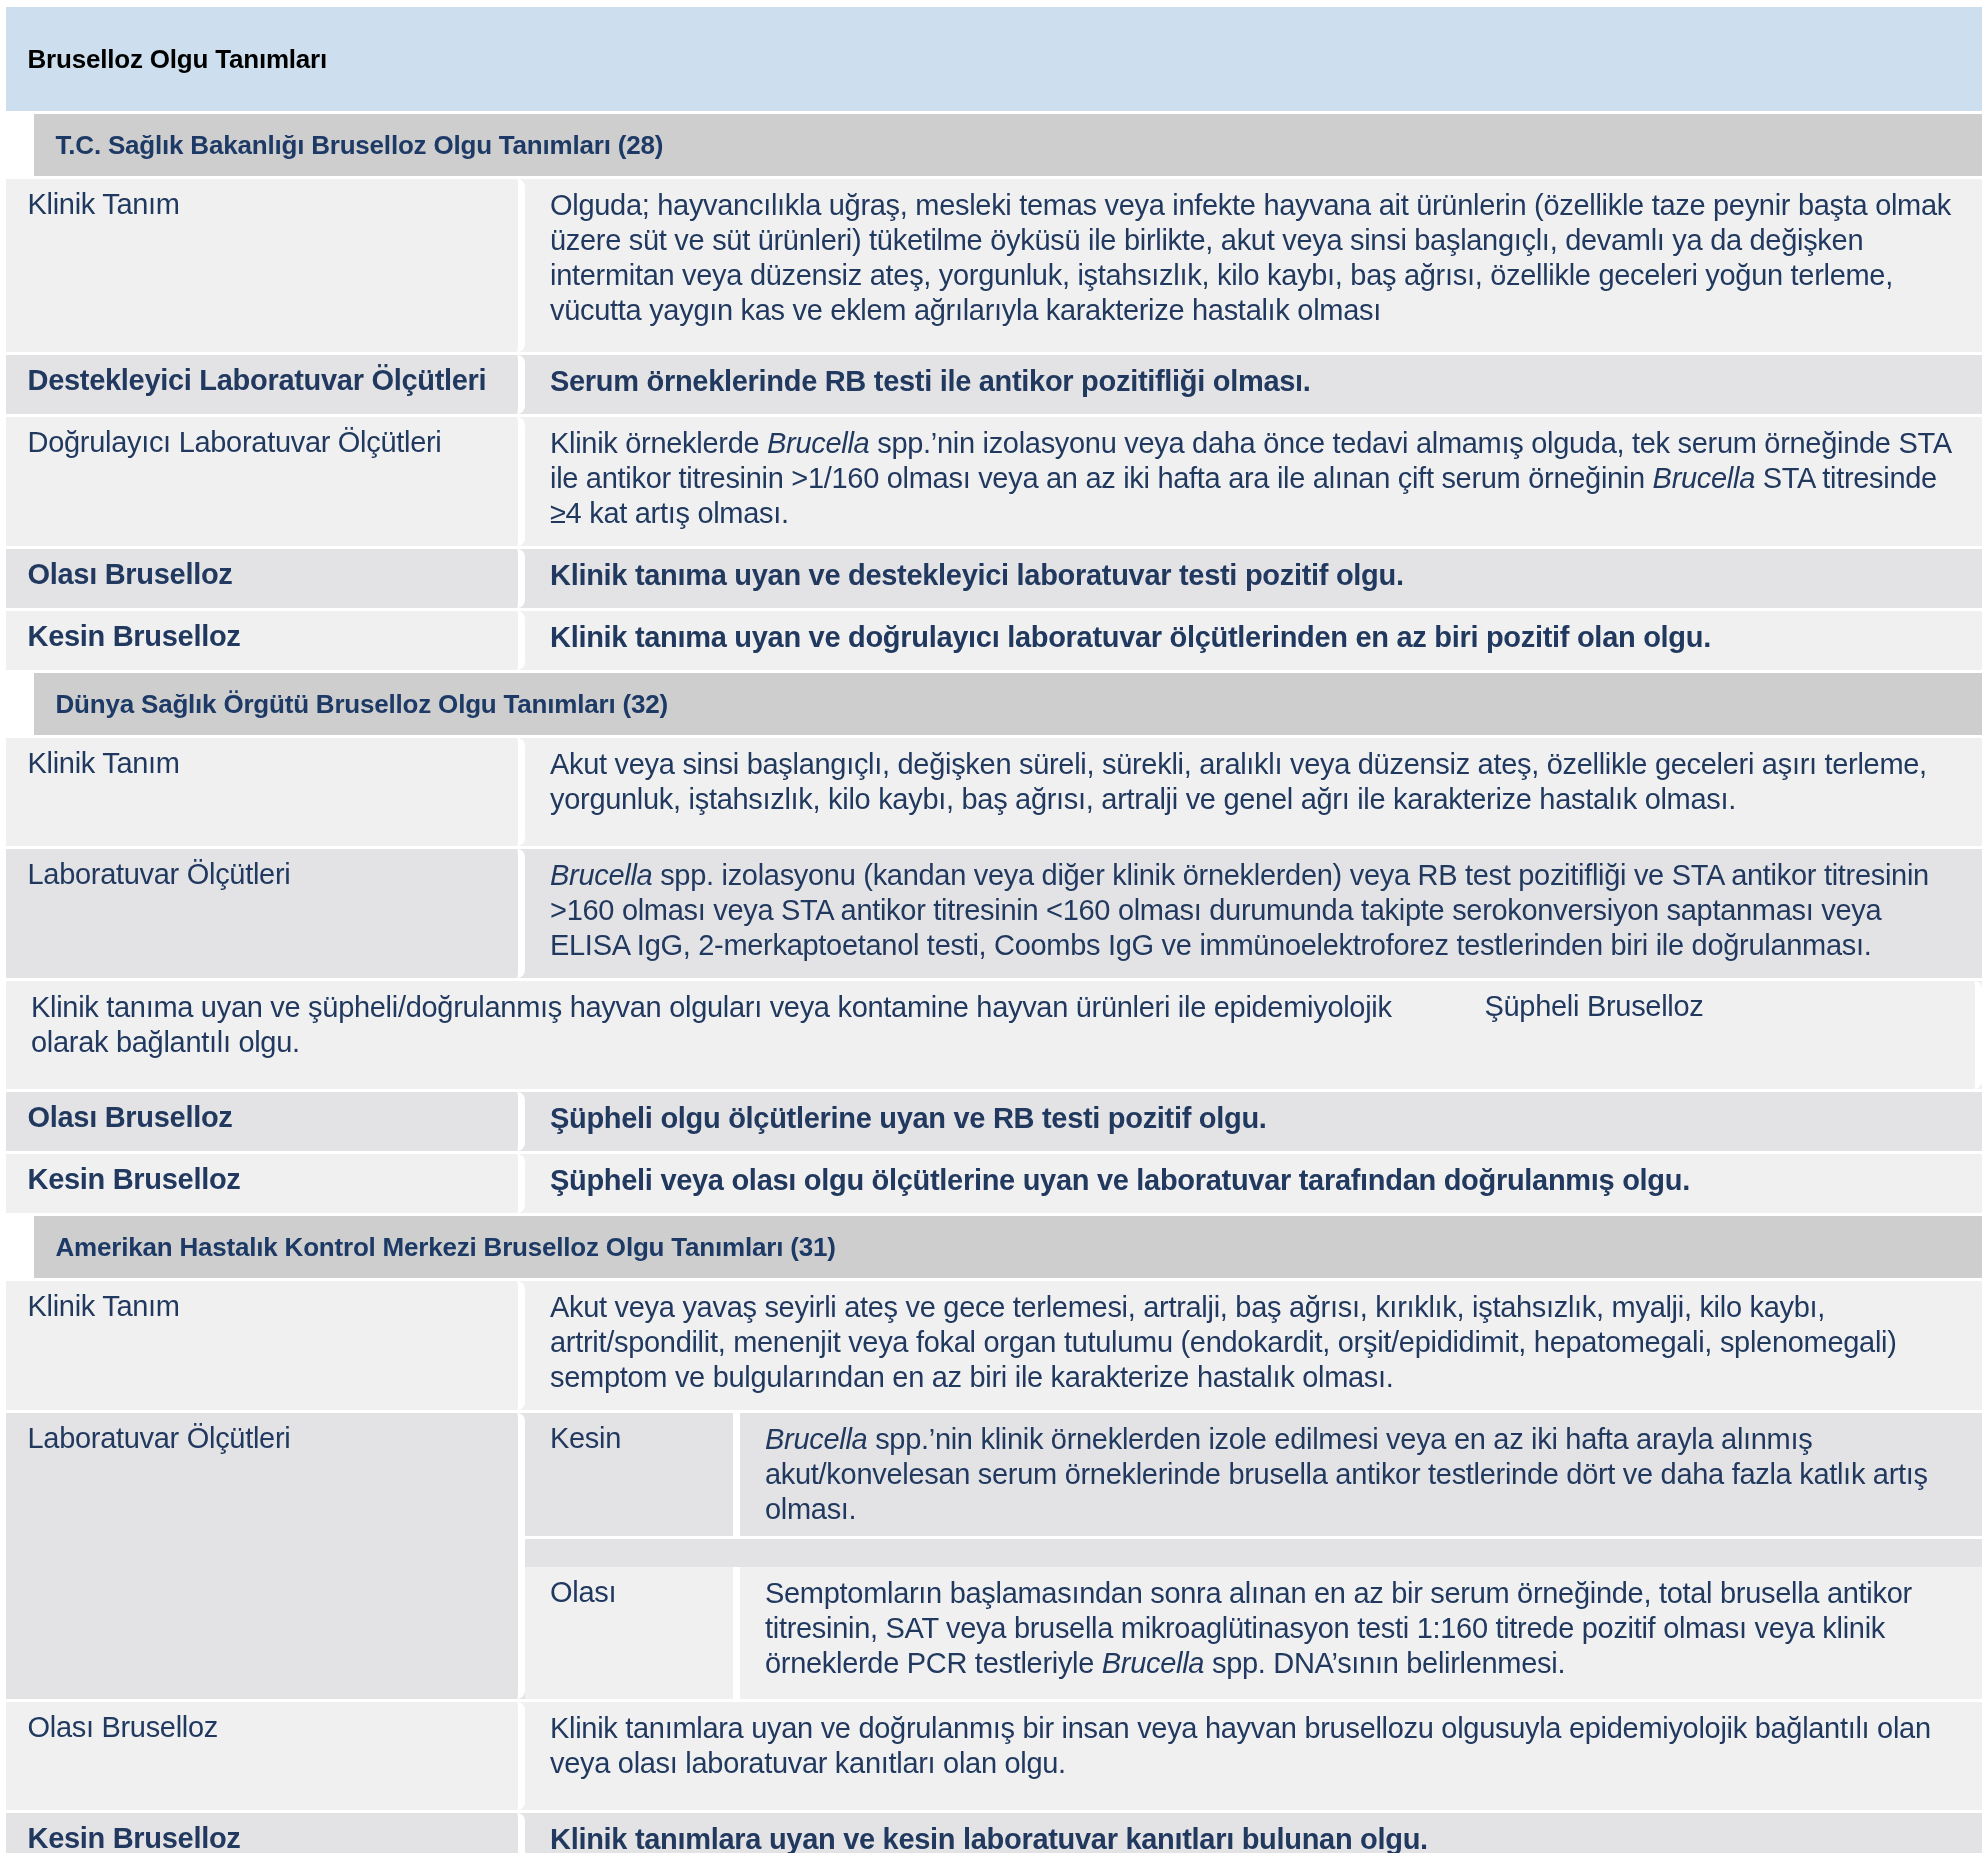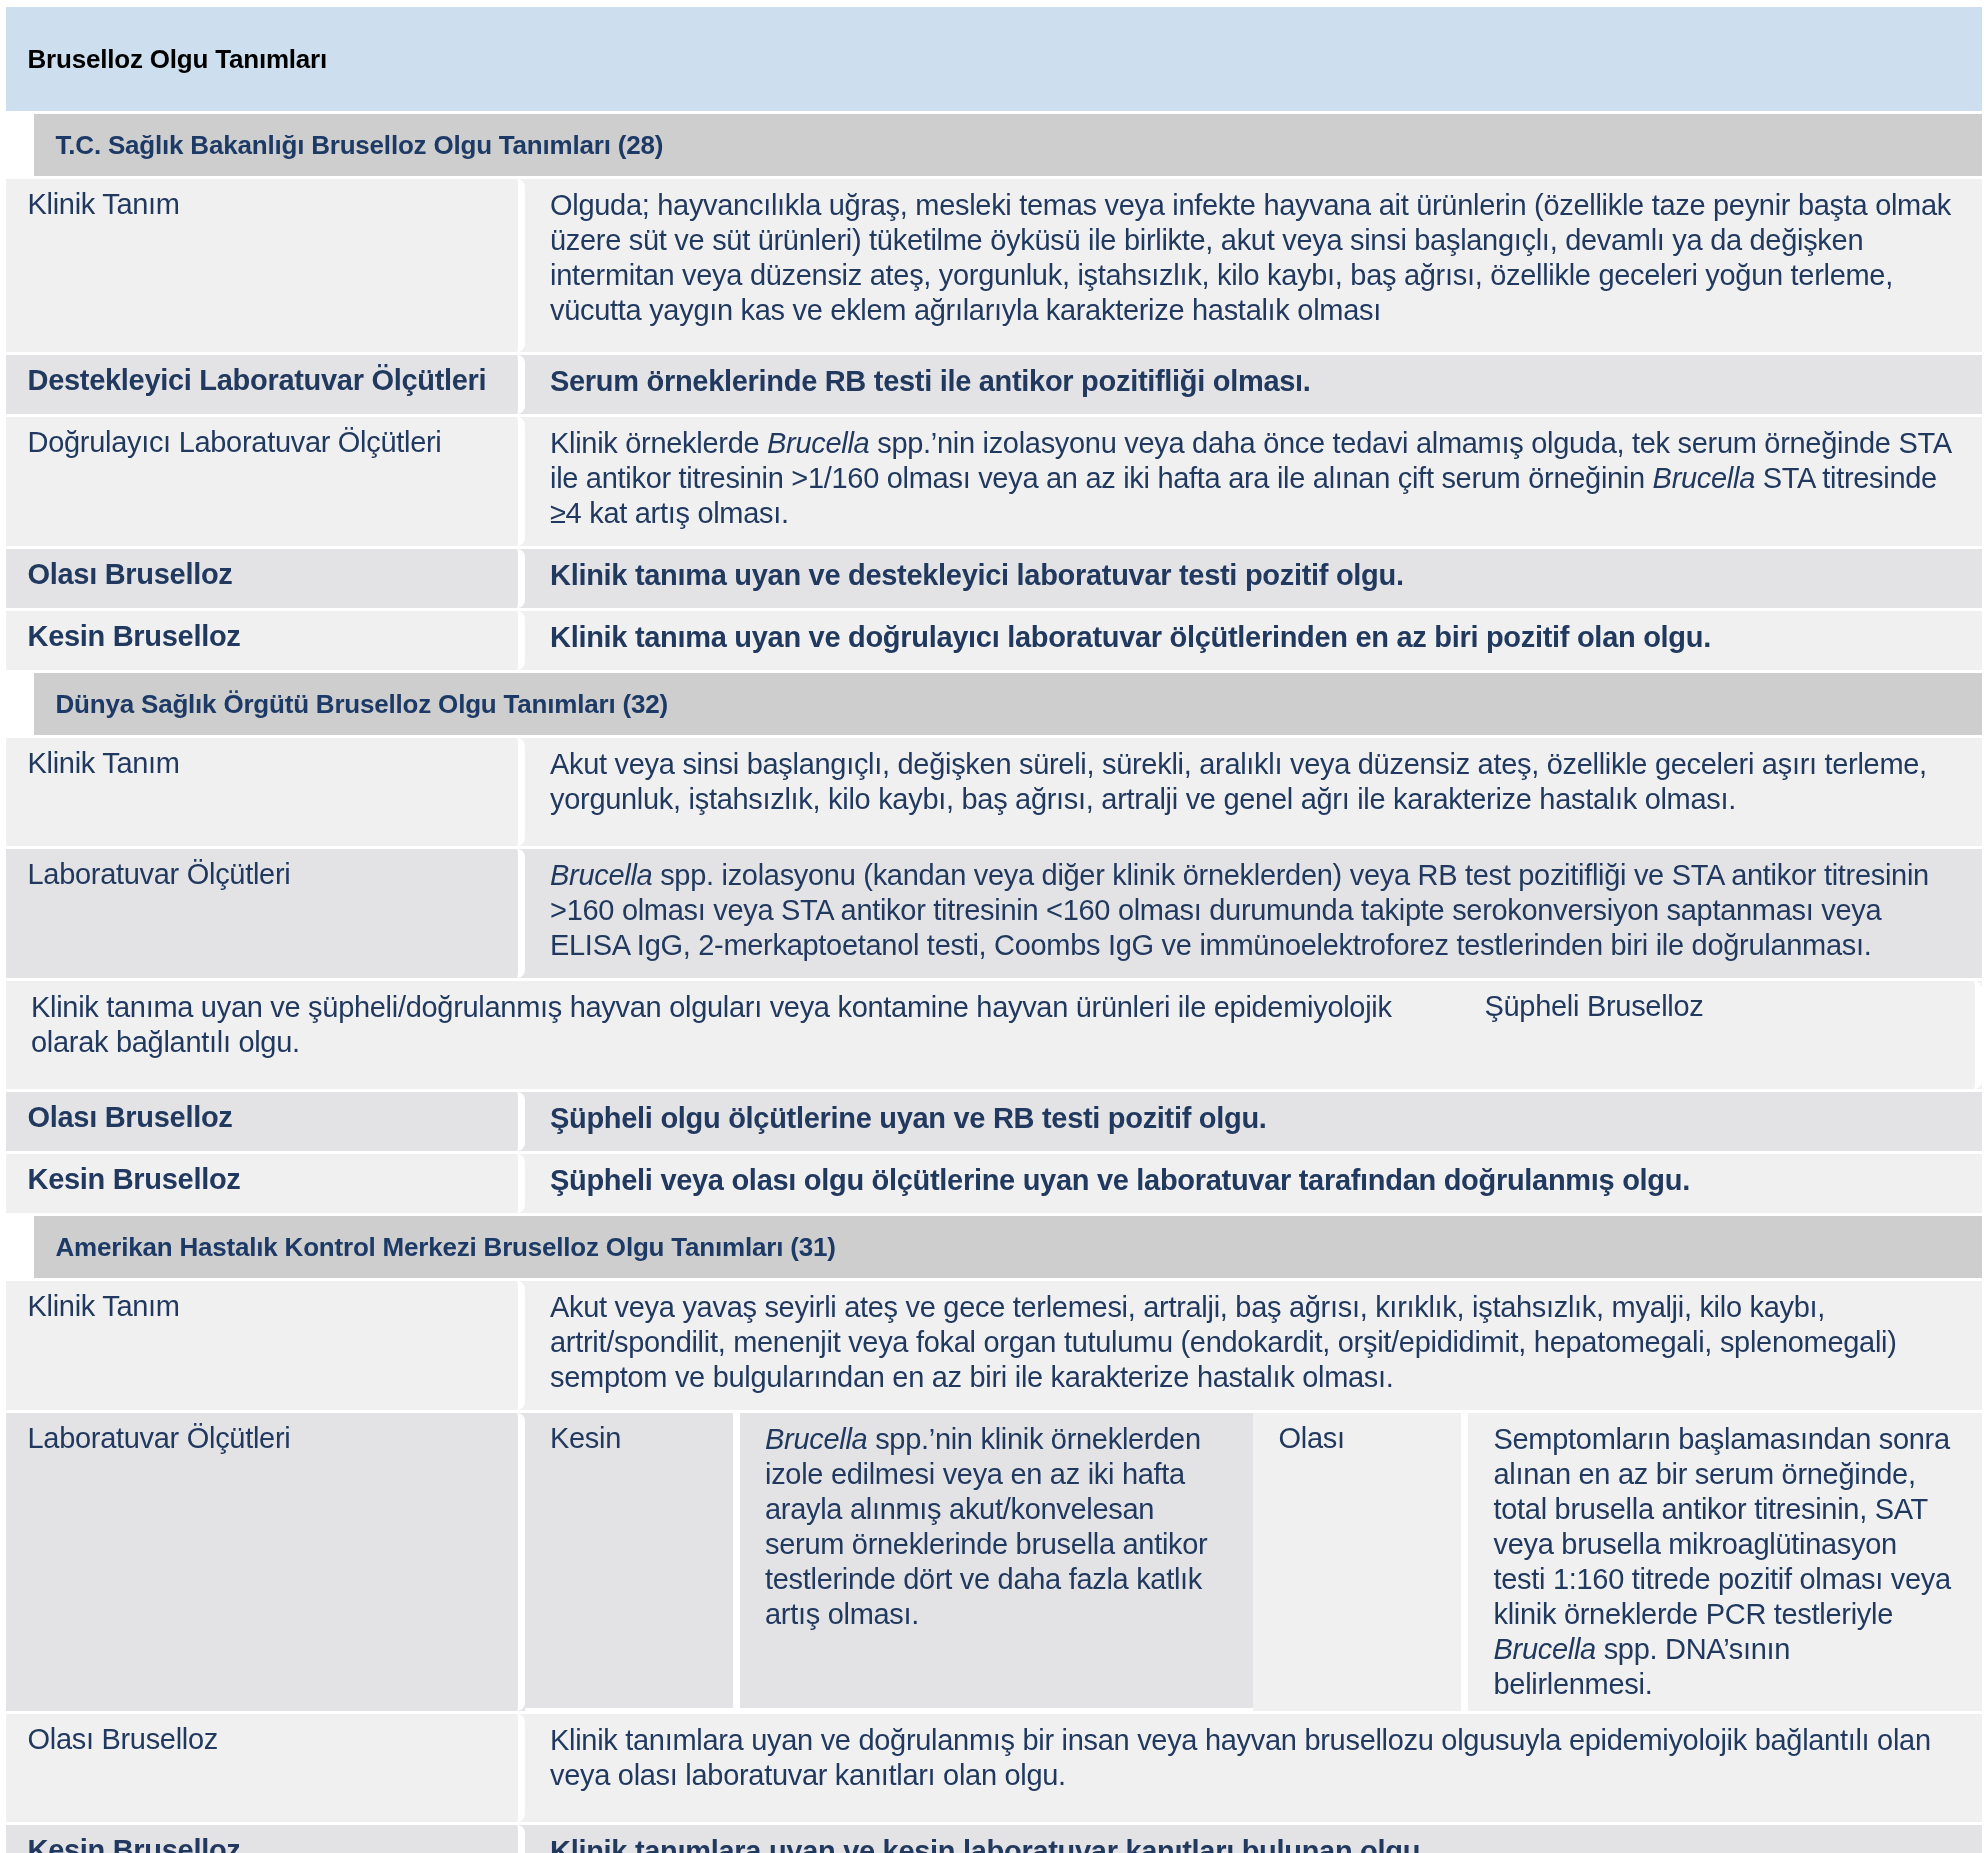--- a/index.html
+++ b/index.html
@@ -47,21 +47,21 @@
   .lbl {
     width: 519px; flex: 0 0 519px;
     border-right: 7.3px solid #fff;
     padding: 7.3px 16.4px 7.3px 22px;
     border-radius: 8px;
   }
   .content { flex: 1; padding: 9px 29px 9px 25.5px; }
   .content i { font-style: italic; }
 
   
-  .sub { flex: 1; display: flex; flex-direction: row; }
+  .sub { flex: 1; display: flex; flex-direction: column; gap: 28px; }
   .srow { display: flex; flex: 1; }
   .srow-divider { border-bottom: 3.6px solid #fff; }
   .mid {
     width: 215px; flex: 0 0 215px;
     border-right: 7.3px solid #fff;
     padding: 7.3px 11px 7.3px 25.5px;
   }
 
   .footnote {
     padding: 7.3px 0 0 0;

